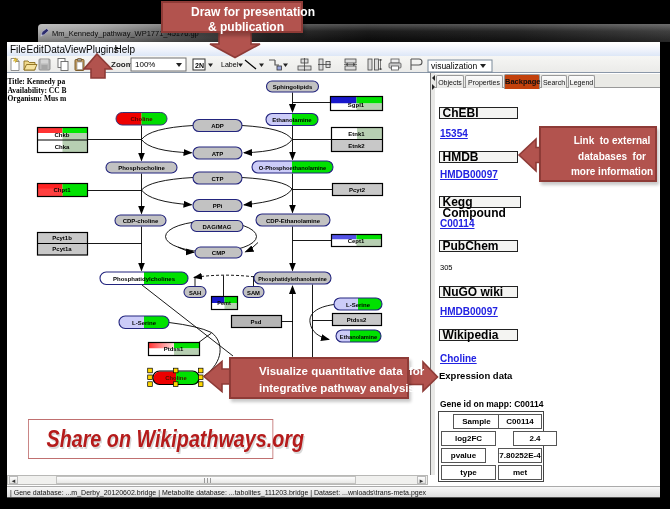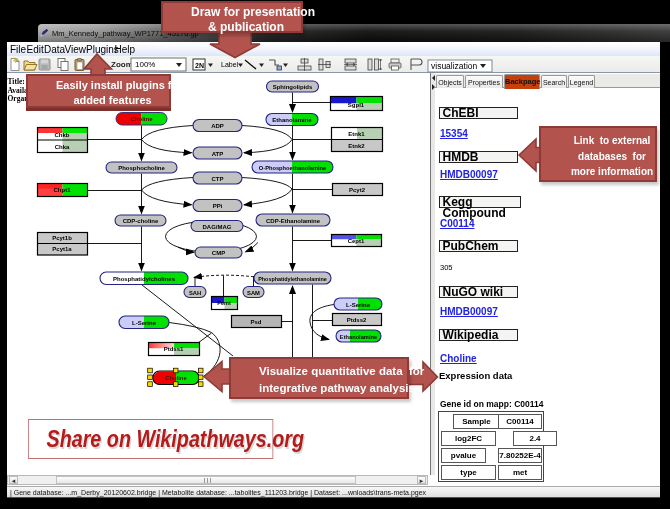--- a/index.html
+++ b/index.html
@@ -467,17 +467,16 @@
  <svg id="arrows" style="left:0;top:0;width:670px;height:509px;z-index:29" viewBox="0 0 670 509">
    <g fill="#b2534e" stroke="#8e3b37" stroke-width="1.6">
      <path d="M219 30 L251 30 L251 44 L260 44 L235 57.5 L210 44 L219 44 z"></path>
      <path d="M97 54 L111.5 69 L105 69 L105 78 L91 78 L91 69 L84 69 z"></path>
      <path d="M519 155 L536 139 L536 147.5 L543 147.5 L543 162.5 L536 162.5 L536 171 z"></path>
      <path d="M204 376.5 L222 361.5 L222 369 L233 369 L233 384 L222 384 L222 391.5 z"></path>
      <path d="M407 370 L423 370 L423 362 L437.5 377 L423 391 L423 384.5 L407 384.5 z"></path>
    </g>
  </svg>
  <div class="co" style="left:161px;top:1px;width:142px;height:32px;font-size:12px;line-height:14.5px;padding-top:2px">Draw for presentation<br>&amp; publication</div>
- <div class="co" style="left:26px;top:74px;width:145px;height:34px;font-size:11px;line-height:15px;padding-top:2px;box-shadow:0 3px 0 #7d2f2b">Easily install plugins for<br>added features</div>
  <div class="co" style="left:539px;top:126px;width:118px;height:56px;font-size:10px;line-height:15.5px;padding-top:5px">Link&nbsp; to external<br>databases&nbsp; for<br>more information</div>
  <div class="co" style="left:229px;top:357px;width:180px;height:42px;font-size:11.5px;line-height:17px;padding-top:4px">Visualize quantitative data&nbsp; for<br>integrative pathway analysis</div>
  <div id="share">Share on Wikipathways.org</div>
 </div>
 
 </body></html>

